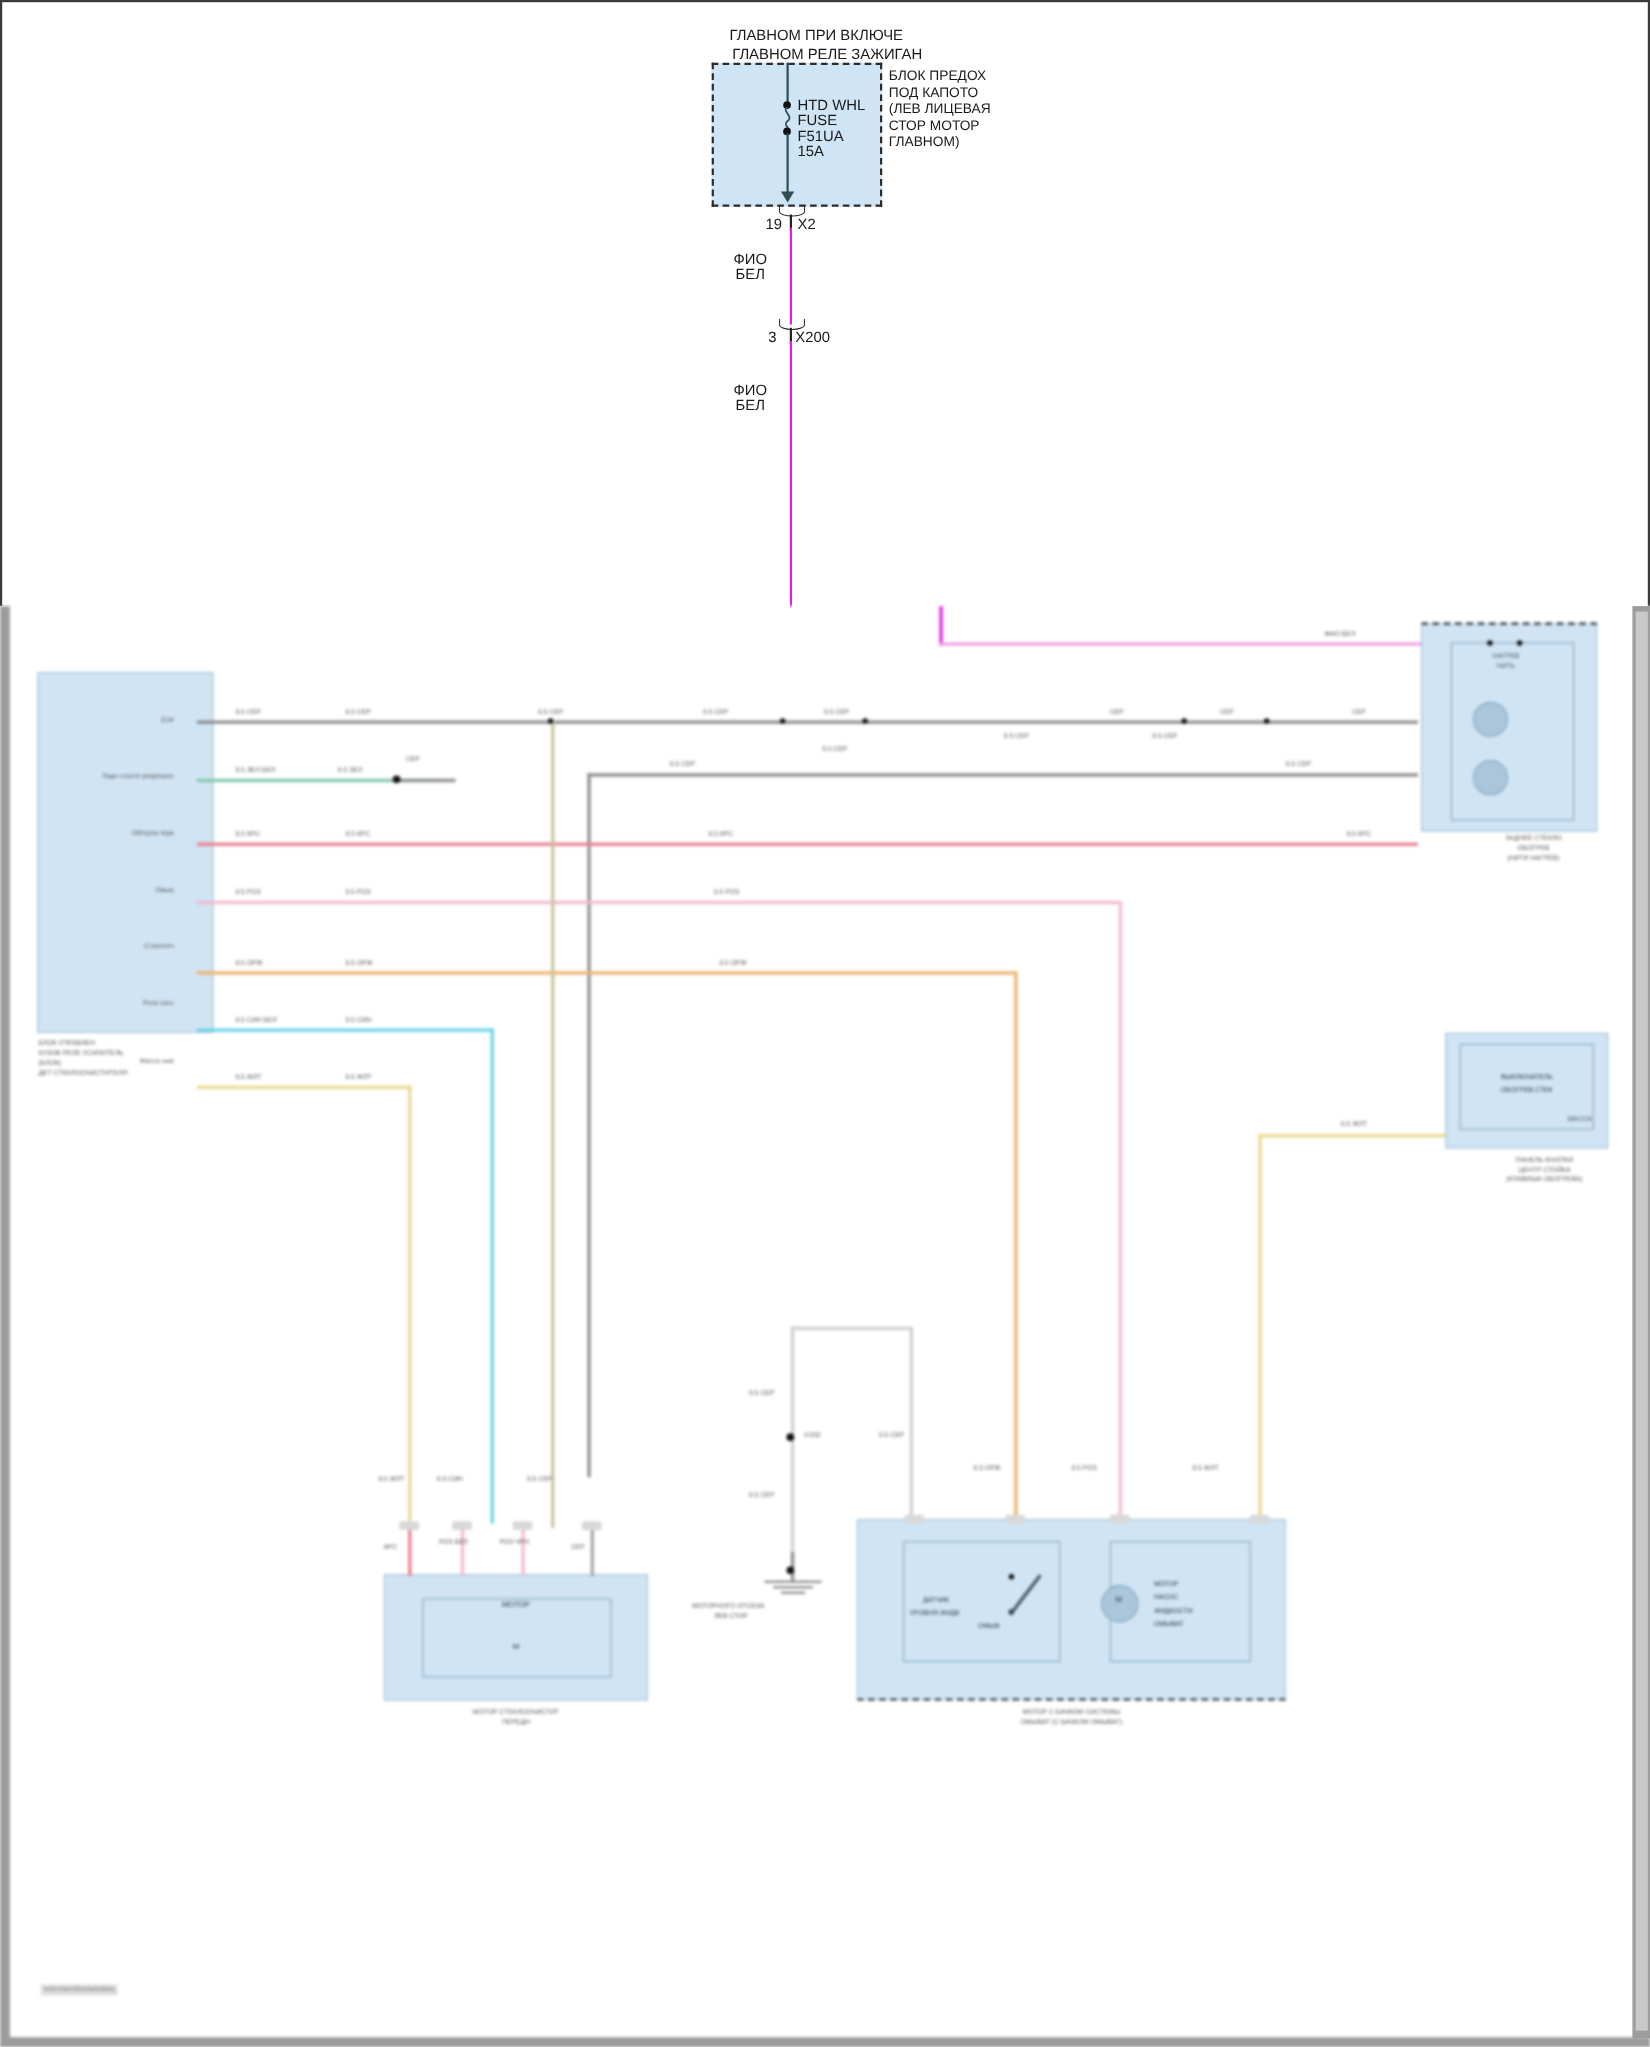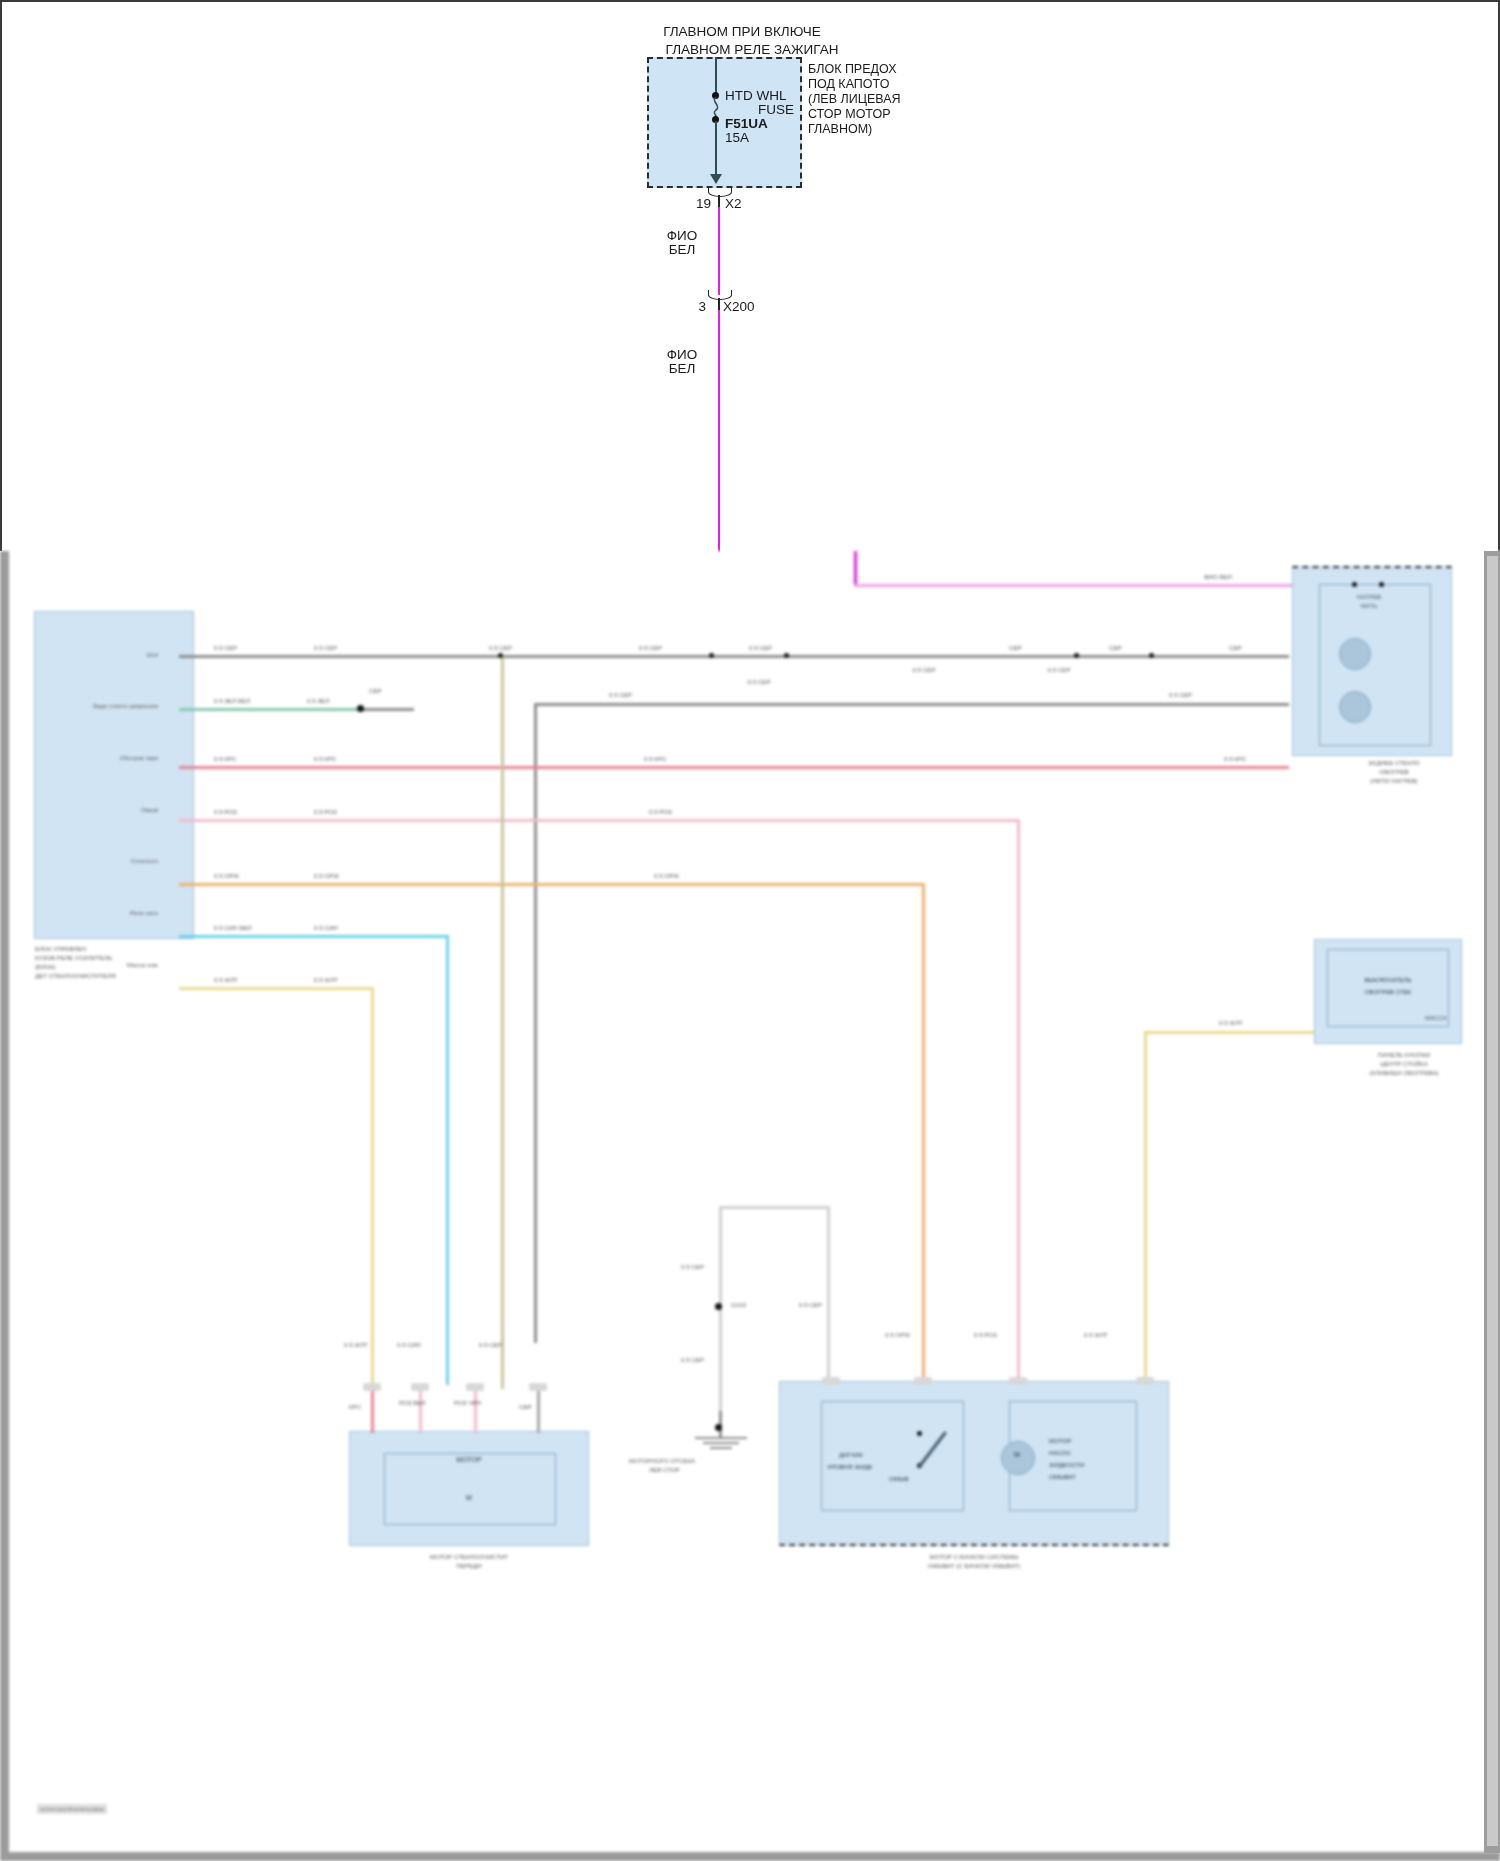--- a/index.html
+++ b/index.html
@@ -82,22 +82,22 @@
 
     <svg class="fuse-z" style="left:705px;top:95px;" width="18" height="22" viewBox="0 0 18 22">
       <path d="M9 0 C 3 4, 15 9, 9 13 C 4 17, 12 19, 9 22" stroke="#2f4f4f" stroke-width="1.6" fill="none"></path>
     </svg>
     <div class="dot" style="left:710px;top:114px;"></div>
 
     <div class="wire thinv" style="left:713px;top:119px;height:56px;background:#2f4f4f;"></div>
     <div class="arrowdown" style="left:708px;top:172px;"></div>
 
     <div class="txt t13" style="left:723px;top:86px;">HTD WHL</div>
-    <div class="txt t13" style="left:723px;top:100px;margin-left:33px;">FUSE</div>
-    <div class="txt t13" style="left:723px;top:114px;font-weight:bold;">F51UA</div>
+    <div class="txt t13" style="left:723px;top:100px;">FUSE</div>
+    <div class="txt t13" style="left:723px;top:114px;">F51UA</div>
     <div class="txt t13" style="left:723px;top:128px;">15A</div>
 
     <div class="chev" style="left:706px;top:185px;"></div>
     <div class="ctick" style="left:716px;top:193px;height:15px;"></div>
     <div class="txt t13 rt" style="left:665px;top:194px;width:44px;">19</div>
     <div class="txt t13" style="left:723px;top:194px;">X2</div>
 
     <div class="wire thinv" style="left:716px;top:205px;height:88px;background:#e81ce8;"></div>
     <div class="txt t13 ctr" style="left:650px;top:226px;width:60px;">ФИО</div>
     <div class="txt t13 ctr" style="left:650px;top:240px;width:60px;">БЕЛ</div>

